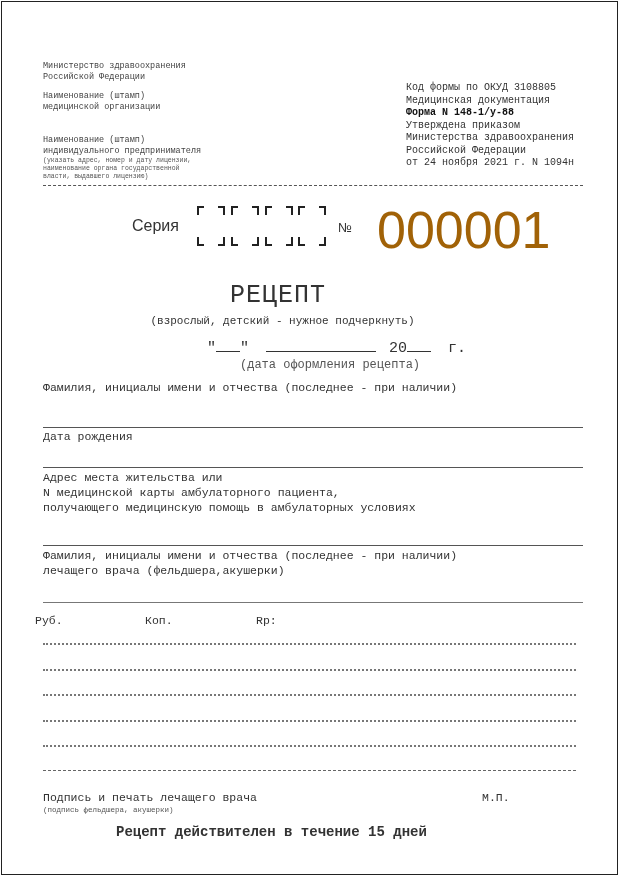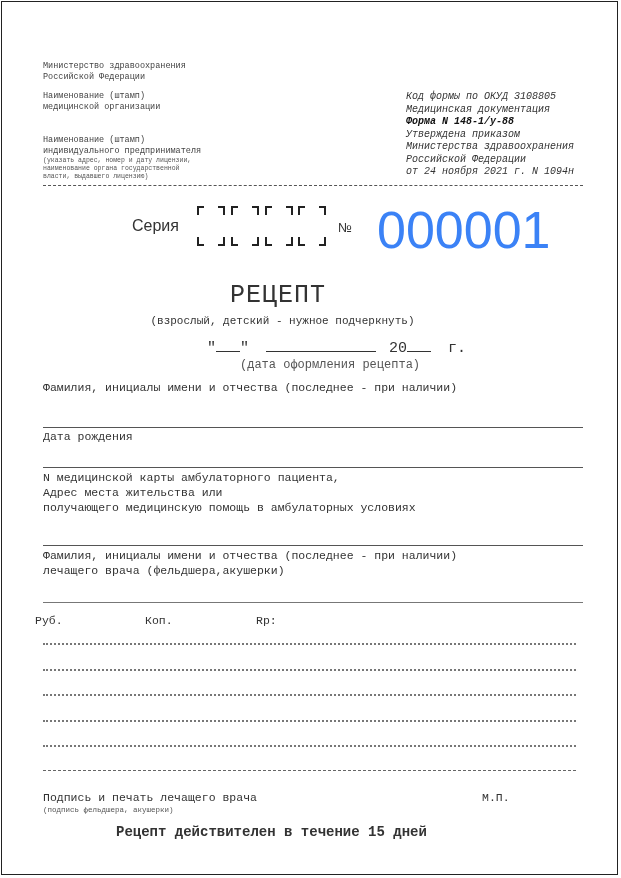--- a/index.html
+++ b/index.html
@@ -20,21 +20,21 @@
   .dashed-line { position: absolute; border-top: 1.5px dashed #555; height: 0; }
   .solid-line { position: absolute; border-top: 1px solid #555; height: 0; }
   .dotted-line { position: absolute; border-top: 2px dotted #777; height: 0; }
   .series-box { position: absolute; width: 28px; height: 40px; }
   .corner { position: absolute; width: 5px; height: 7px; border-color: #222; border-style: solid; border-width: 0; }
   .tl { left: 0; top: 0; border-top-width: 2px; border-left-width: 2px; }
   .tr { right: 0; top: 0; border-top-width: 2px; border-right-width: 2px; }
   .bl { left: 0; bottom: 0; border-bottom-width: 2px; border-left-width: 2px; }
   .br { right: 0; bottom: 0; border-bottom-width: 2px; border-right-width: 2px; }
   .number {
-    font-family: "Liberation Sans", "DejaVu Sans", sans-serif; font-size: 52px; line-height: 56px; color: #3b82f6;
+    font-family: "Liberation Sans", "DejaVu Sans", sans-serif; font-size: 52px; line-height: 56px; color: #a16207;
   }
   .title-big { font-size: 25px; line-height: 28px; color: #333; letter-spacing: 1px; }
   .sans { font-family: "Liberation Sans", "DejaVu Sans", sans-serif; }
   .fill-line { display: inline-block; border-bottom: 1px solid #333; vertical-align: baseline; }
 </style>
 </head>
 <body>
 
 <div class="frame"></div>
 
@@ -49,21 +49,21 @@
 <div class="abs tiny" style="left:43px; top:135px;">
   <div>Наименование (штамп)</div>
   <div>индивидуального предпринимателя</div>
 </div>
 <div class="abs micro" style="left:43px; top:157px;">
   <div>(указать адрес, номер и дату лицензии,</div>
   <div>наименование органа государственной</div>
   <div>власти, выдавшего лицензию)</div>
 </div>
 
-<div class="abs small" style="left:406px; top:91px;font-style:italic;">
+<div class="abs small" style="left:406px; top:82px;">
   <div>Код формы по ОКУД 3108805</div>
   <div>Медицинская документация</div>
   <div class="bold">Форма N 148-1/у-88</div>
   <div>Утверждена приказом</div>
   <div>Министерства здравоохранения</div>
   <div>Российской Федерации</div>
   <div>от 24 ноября 2021 г. N 1094н</div>
 </div>
 
 <div class="dashed-line" style="left:43px; top:185px; width:540px;"></div>
@@ -113,22 +113,22 @@
 
 <div class="abs body-txt" style="left:43px; top:380px;">
   <div>Фамилия, инициалы имени и отчества (последнее - при наличии)</div>
 </div>
 <div class="solid-line" style="left:43px; top:427px; width:540px;"></div>
 
 <div class="abs body-txt" style="left:43px; top:429px;">Дата рождения</div>
 <div class="solid-line" style="left:43px; top:467px; width:540px;"></div>
 
 <div class="abs body-txt" style="left:43px; top:470px;">
+  <div>Адрес  места  жительства  или</div>
   <div>N  медицинской карты амбулаторного пациента,</div>
-  <div>Адрес  места  жительства  или</div>
   <div>получающего медицинскую помощь в амбулаторных условиях</div>
 </div>
 <div class="solid-line" style="left:43px; top:545px; width:540px;"></div>
 
 <div class="abs body-txt" style="left:43px; top:548px;">
   <div>Фамилия, инициалы имени и отчества (последнее - при наличии)</div>
   <div>лечащего врача (фельдшера,акушерки)</div>
 </div>
 <div class="solid-line" style="left:43px; top:602px; width:540px; border-top-color:#777;"></div>
 

